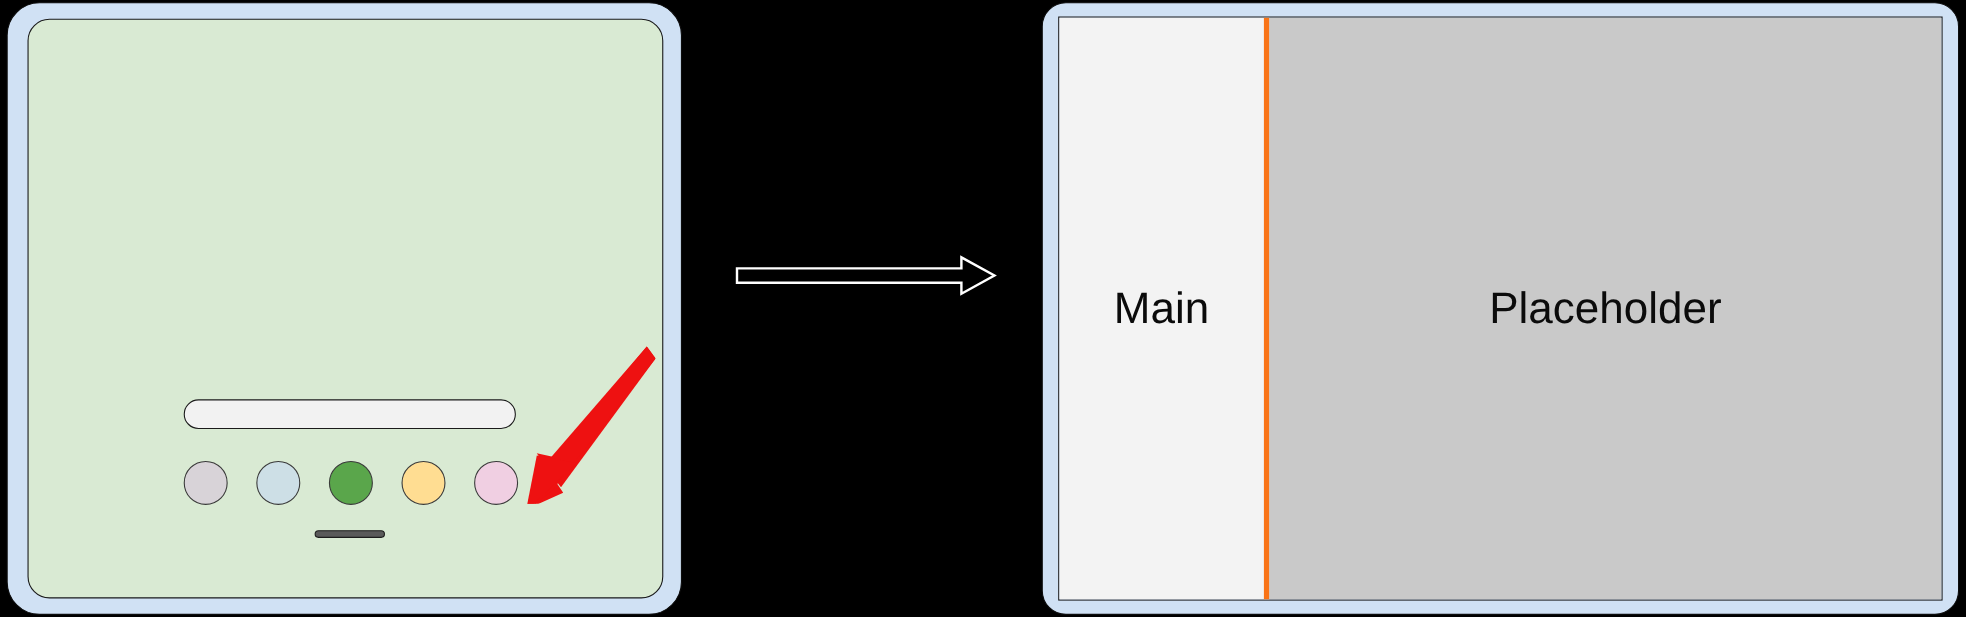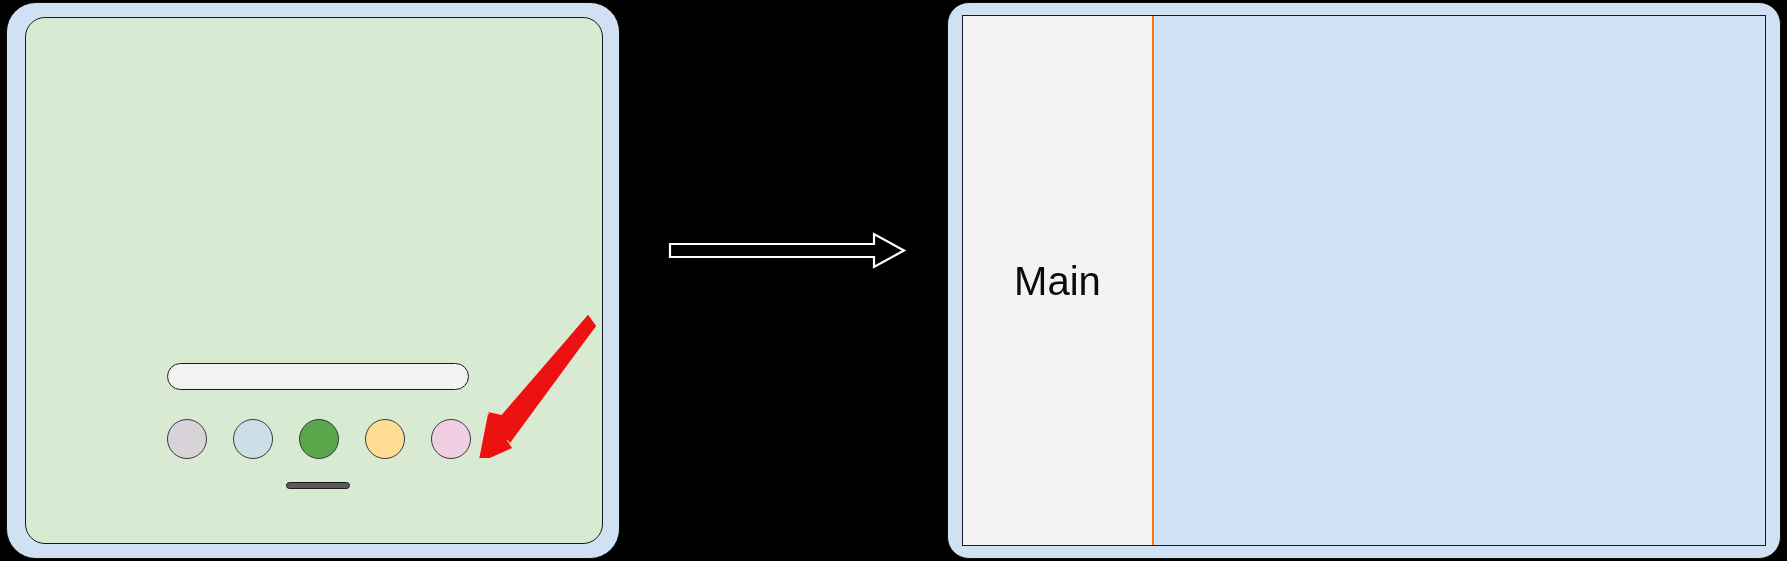--- a/index.html
+++ b/index.html
@@ -123,21 +123,21 @@
     right: 14px;
     bottom: 12px;
     border: 1px solid #1a1a1a;
     box-sizing: border-box;
     display: flex;
     overflow: hidden;
   }
   #pane-main {
     flex: 0 0 23.8%;
     background: #f3f3f3;
-    border-right: 2px solid #f97316;
+    border-right: 5px solid #f97316;
     display: flex;
     align-items: center;
     justify-content: center;
     box-sizing: border-box;
   }
   #pane-placeholder {
     flex: 1 1 auto;
     background: #c9c9c9;
     display: flex;
     align-items: center;
@@ -184,16 +184,19 @@
 
   <svg id="transition-arrow" viewBox="0 0 240 58">
     <path d="M2,22 L206,22 L206,12 L236,28.5 L206,45 L206,35 L2,35 Z" fill="none" stroke="#ffffff" stroke-width="2.2" stroke-linejoin="miter"></path>
   </svg>
 
   <div id="split-window">
     <div id="split-content">
       <div id="pane-main">
         <span class="pane-label">Main</span>
       </div>
+      <div id="pane-placeholder">
+        <span class="pane-label">Placeholder</span>
+      </div>
     </div>
   </div>
 
 </div>
 
 </body></html>

